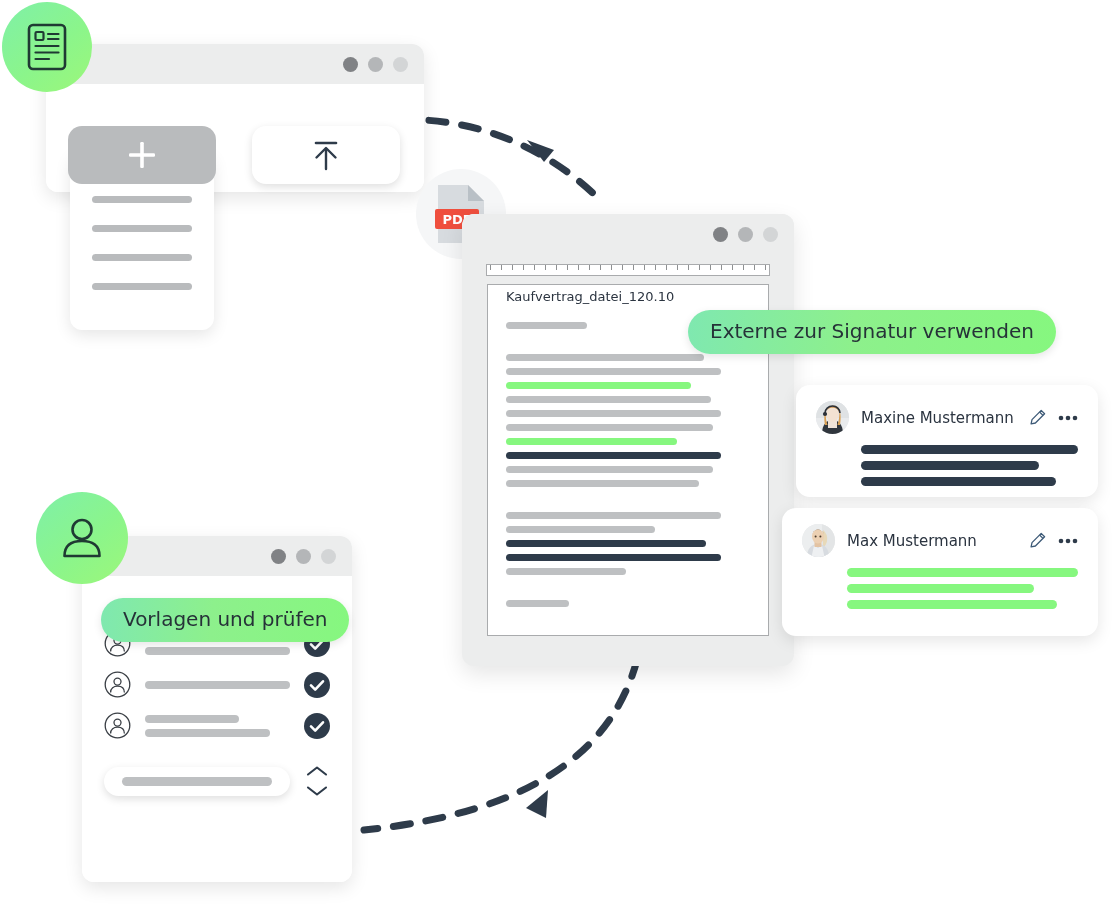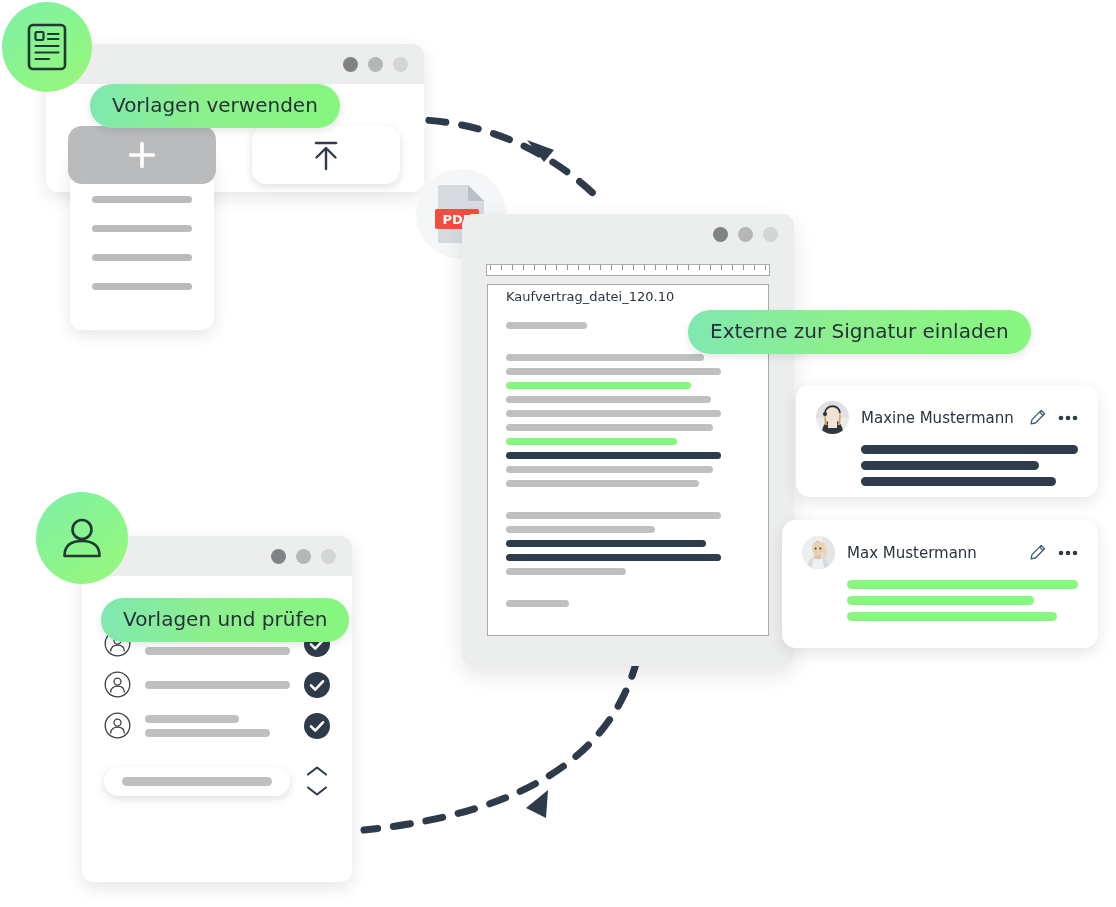--- a/index.html
+++ b/index.html
@@ -98,21 +98,21 @@
   .doc-lines { display:flex; flex-direction:column; }
   .doc-line { height: 7px; border-radius: 4px; margin-bottom: 7px; }
 
   
   .card {
     position: absolute; background:#fff; border-radius: 14px;
     box-shadow: 0 5px 16px rgba(0,0,0,.10);
     padding: 16px 20px 18px 20px;
   }
   #card-1 { left: 796px; top: 385px; width: 302px; height: 112px; }
-  #card-2 { left: 782px; top: 520px; width: 316px; height: 128px; }
+  #card-2 { left: 782px; top: 508px; width: 316px; height: 128px; }
   .card-head { display:flex; align-items:center; gap: 12px; }
   .avatar { width: 33px; height: 33px; border-radius: 50%; overflow:hidden;
             flex: 0 0 33px; background:#e6e8ea; position:relative; }
   .card-name { font-size: 15px; color:#2b3440; flex:1; }
   .card-icons { display:flex; align-items:center; gap: 12px; }
   .card-lines { margin-left: 45px; margin-top: 11px; display:flex; flex-direction:column; gap:7px; }
   .card-line { height: 9px; border-radius: 5px; }
 
   
   #win-manage { left: 82px; top: 536px; width: 270px; height: 346px;
@@ -174,21 +174,20 @@
   </div>
 
   <div id="btn-upload">
     <svg width="40" height="40" viewBox="0 0 40 40">
       <line x1="10" y1="8" x2="30" y2="8" stroke="#2e3b4a" stroke-width="2.6" stroke-linecap="round"></line>
       <line x1="20" y1="34" x2="20" y2="14" stroke="#2e3b4a" stroke-width="2.4" stroke-linecap="round"></line>
       <polyline points="10.5,22.5 20,13 29.5,22.5" fill="none" stroke="#2e3b4a" stroke-width="2.4" stroke-linecap="round" stroke-linejoin="round"></polyline>
     </svg>
   </div>
 
-  <div class="badge" style="left:90px; top:84px;">Vorlagen verwenden</div>
 
   <div class="bubble" style="left:2px; top:2px; width:90px; height:90px;">
     <svg width="40" height="48" viewBox="0 0 40 48">
       <rect x="2" y="2" width="36" height="44" rx="4" fill="none" stroke="#1f3a33" stroke-width="2.6"></rect>
       <rect x="8.5" y="9" width="8" height="8" rx="1.2" fill="none" stroke="#1f3a33" stroke-width="2.2"></rect>
       <line x1="21" y1="11" x2="31.5" y2="11" stroke="#1f3a33" stroke-width="2.2" stroke-linecap="round"></line>
       <line x1="21" y1="16" x2="31.5" y2="16" stroke="#1f3a33" stroke-width="2.2" stroke-linecap="round"></line>
       <line x1="8.5" y1="23" x2="31.5" y2="23" stroke="#1f3a33" stroke-width="2.2" stroke-linecap="round"></line>
       <line x1="8.5" y1="29.5" x2="31.5" y2="29.5" stroke="#1f3a33" stroke-width="2.2" stroke-linecap="round"></line>
       <line x1="8.5" y1="36" x2="22" y2="36" stroke="#1f3a33" stroke-width="2.2" stroke-linecap="round"></line>
@@ -258,21 +257,21 @@
           <div class="doc-line" style="width: 61%; background: rgb(190, 192, 194);"></div>
           <div class="doc-line" style="width: 82%; background: rgb(46, 59, 74);"></div>
           <div class="doc-line" style="width: 88%; background: rgb(46, 59, 74);"></div>
           <div class="doc-line" style="width: 49%; background: rgb(190, 192, 194);"></div>
           <div class="doc-line" style="height: 11px; background: transparent;"></div>
           <div class="doc-line" style="width: 26%; background: rgb(190, 192, 194);"></div>
         </div>
     </div>
   </div>
 
-  <div class="badge" style="left:688px; top:310px;">Externe zur Signatur einladen</div>
+  <div class="badge" style="left:688px; top:310px;">Externe zur Signatur verwenden</div>
 
   <div class="card" id="card-1">
     <div class="card-head">
       <div class="avatar">
         <svg width="33" height="33" viewBox="0 0 33 33">
           <rect width="33" height="33" fill="#e9ebed"></rect>
           <rect x="0" y="0" width="33" height="17" fill="#dfe2e4"></rect>
           <path d="M6 33 C6 23 11 19 16.5 19 C22 19 27 23 27 33 Z" fill="#30363d"></path>
           <path d="M12 19 h9 v8 h-9 z" fill="#f0e3d8"></path>
           <ellipse cx="16.5" cy="13.5" rx="6.2" ry="7.4" fill="#f3e2d2"></ellipse>

